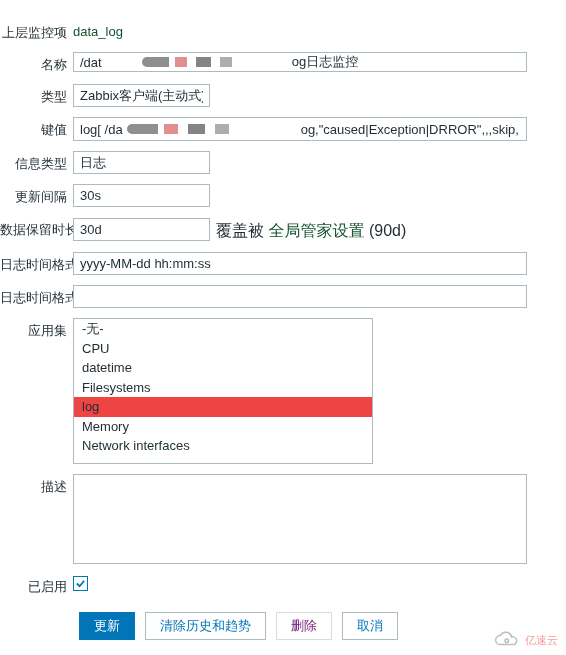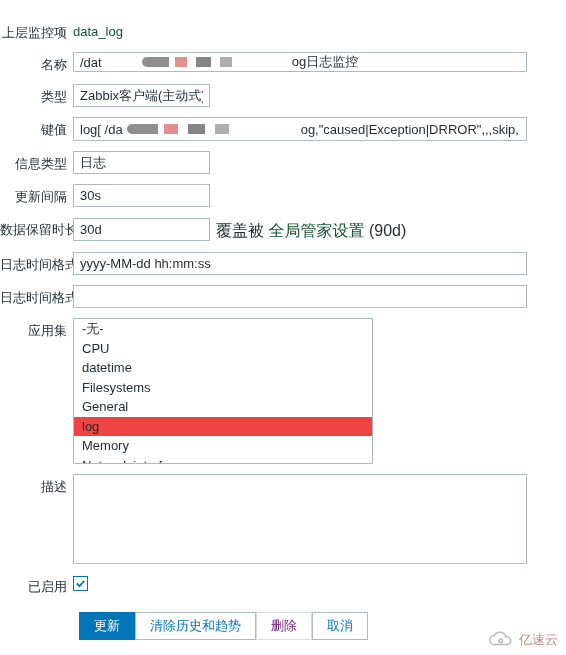--- a/index.html
+++ b/index.html
@@ -65,21 +65,21 @@
   }
   .checkbox {
     width: 15px; height: 15px;
     border: 1px solid #0275b8;
     display: inline-flex;
     align-items: center;
     justify-content: center;
     cursor: pointer;
   }
   .checkbox svg { width: 11px; height: 11px; }
-  .buttons-row { margin-left: 79px; margin-top: 16px; display: flex; }
+  .buttons-row { margin-left: 79px; margin-top: 16px; display: flex; gap: 10px; }
   .btn {
     font-size: 13px;
     padding: 4px 14px;
     border: 1px solid #acbbc2;
     background: #fff;
     color: #0275b8;
     cursor: pointer;
   }
   .btn-primary {
     background: #0275b8;
@@ -93,22 +93,22 @@
   }
   .hint { padding-top: 4px; font-size: 16px; color: #1f2c33; }
   .watermark {
     position: absolute;
     bottom: 6px;
     right: 8px;
     display: flex;
     align-items: center;
     gap: 4px;
     opacity: 0.55;
-    color: #7f1d1d;
-    font-size: 13px;
+    color: #ef4444;
+    font-size: 11px;
   }
   .watermark svg { width: 30px; height: 18px; }
   .top-link { padding-top: 4px; }
   .smudge { display:inline-block; width:150px; height:10px; background:linear-gradient(90deg,#444 0 18%,#fff 18% 22%,#c44 22% 30%,#fff 30% 36%,#333 36% 46%,#fff 46% 52%,#777 52% 60%,#fff 60% 100%); border-radius:5px; vertical-align:middle; opacity:.6;}
 </style>
 </head>
 <body>
 
 <div class="form">
 
@@ -187,21 +187,20 @@
   </div>
 
   <div class="row">
     <div class="label">应用集</div>
     <div class="ctrl">
       <div class="select-list" id="appset-list">
           <div class="opt">-无-</div>
           <div class="opt">CPU</div>
           <div class="opt">datetime</div>
           <div class="opt">Filesystems</div>
-          <div class="opt">General</div>
           <div class="opt selected">log</div>
           <div class="opt">Memory</div>
           <div class="opt">Network interfaces</div>
         </div>
     </div>
   </div>
 
   <div class="row">
     <div class="label">描述</div>
     <div class="ctrl">

